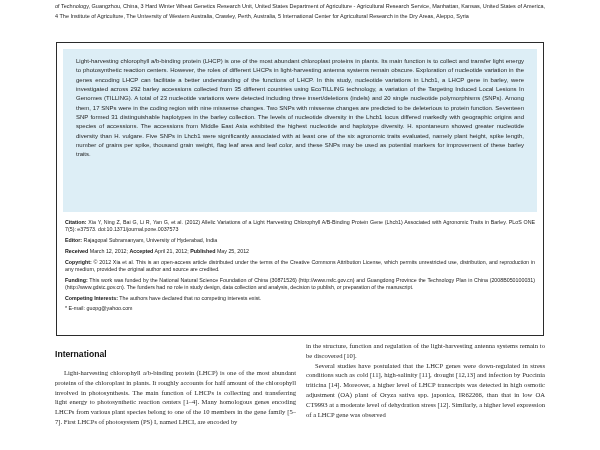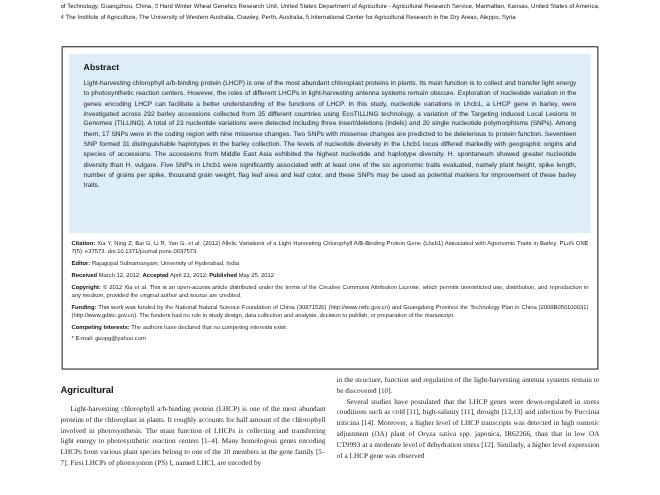--- a/index.html
+++ b/index.html
@@ -81,21 +81,20 @@
   .indent{text-indent:9px;}
 </style>
 </head>
 <body>
 
 <div class="affils">1 International Crop Research Center for Stress Resistance, College of Life Sciences, Guangzhou University, Guangzhou, China, 2 College of Light Industry and Food Science, South China University of Technology, Guangzhou, China, 3 Hard Winter Wheat Genetics Research Unit, United States Department of Agriculture - Agricultural Research Service, Manhattan, Kansas, United States of America, 4 The Institute of Agriculture, The University of Western Australia, Crawley, Perth, Australia, 5 International Center for Agricultural Research in the Dry Areas, Aleppo, Syria</div>
 
 <div class="abstract-box">
 
   <div class="abstract-panel">
-    <div class="abstract-title">Abstract</div>
     <div class="abstract-body">Light-harvesting chlorophyll a/b-binding protein (LHCP) is one of the most abundant chloroplast proteins in plants. Its main function is to collect and transfer light energy to photosynthetic reaction centers. However, the roles of different LHCPs in light-harvesting antenna systems remain obscure. Exploration of nucleotide variation in the genes encoding LHCP can facilitate a better understanding of the functions of LHCP. In this study, nucleotide variations in Lhcb1, a LHCP gene in barley, were investigated across 292 barley accessions collected from 35 different countries using EcoTILLING technology, a variation of the Targeting Induced Local Lesions In Genomes (TILLING). A total of 23 nucleotide variations were detected including three insert/deletions (indels) and 20 single nucleotide polymorphisms (SNPs). Among them, 17 SNPs were in the coding region with nine missense changes. Two SNPs with missense changes are predicted to be deleterious to protein function. Seventeen SNP formed 31 distinguishable haplotypes in the barley collection. The levels of nucleotide diversity in the Lhcb1 locus differed markedly with geographic origins and species of accessions. The accessions from Middle East Asia exhibited the highest nucleotide and haplotype diversity. H. spontaneum showed greater nucleotide diversity than H. vulgare. Five SNPs in Lhcb1 were significantly associated with at least one of the six agronomic traits evaluated, namely plant height, spike length, number of grains per spike, thousand grain weight, flag leaf area and leaf color, and these SNPs may be used as potential markers for improvement of these barley traits.</div>
   </div>
 
   <div class="meta">
     <div class="meta-item">
       <b>Citation:</b><span> Xia Y, Ning Z, Bai G, Li R, Yan G, et al. (2012) Allelic Variations of a Light Harvesting Chlorophyll A/B-Binding Protein Gene (Lhcb1) Associated with Agronomic Traits in Barley. PLoS ONE 7(5): e37573. doi:10.1371/journal.pone.0037573</span>
     </div>
     <div class="meta-item">
       <b>Editor:</b><span> Rajagopal Subramanyam, University of Hyderabad, India</span>
     </div>
@@ -112,20 +111,20 @@
       <b>Competing Interests:</b><span> The authors have declared that no competing interests exist.</span>
     </div>
     <div class="meta-item">
       <span>* E-mail: guopg@yahoo.com</span>
     </div>
   </div>
 
 </div>
 
 <div class="columns-left">
-  <div class="intro-heading">Agricultural</div>
+  <div class="intro-heading">International</div>
   <p class="body-text indent">Light-harvesting chlorophyll a/b-binding protein (LHCP) is one of the most abundant proteins of the chloroplast in plants. It roughly accounts for half amount of the chlorophyll involved in photosynthesis. The main function of LHCPs is collecting and transferring light energy to photosynthetic reaction centers [1–4]. Many homologous genes encoding LHCPs from various plant species belong to one of the 10 members in the gene family [5–7]. First LHCPs of photosystem (PS) I, named LHCI, are encoded by</p>
 </div>
 
 <div class="columns-right">
   <p class="body-text">in the structure, function and regulation of the light-harvesting antenna systems remain to be discovered [10].</p>
   <p class="body-text indent">Several studies have postulated that the LHCP genes were down-regulated in stress conditions such as cold [11], high-salinity [11], drought [12,13] and infection by Puccinia triticina [14]. Moreover, a higher level of LHCP transcripts was detected in high osmotic adjustment (OA) plant of Oryza sativa spp. japonica, IR62266, than that in low OA CT9993 at a moderate level of dehydration stress [12]. Similarly, a higher level expression of a LHCP gene was observed</p>
 </div>
 
 </body></html>

